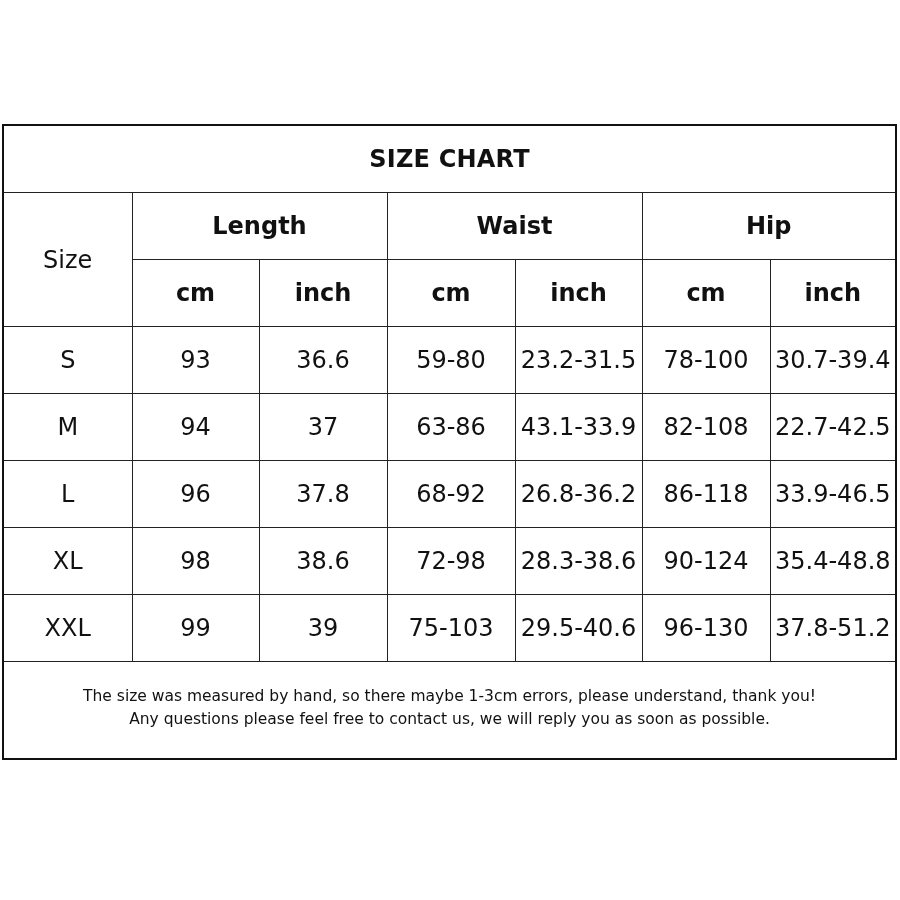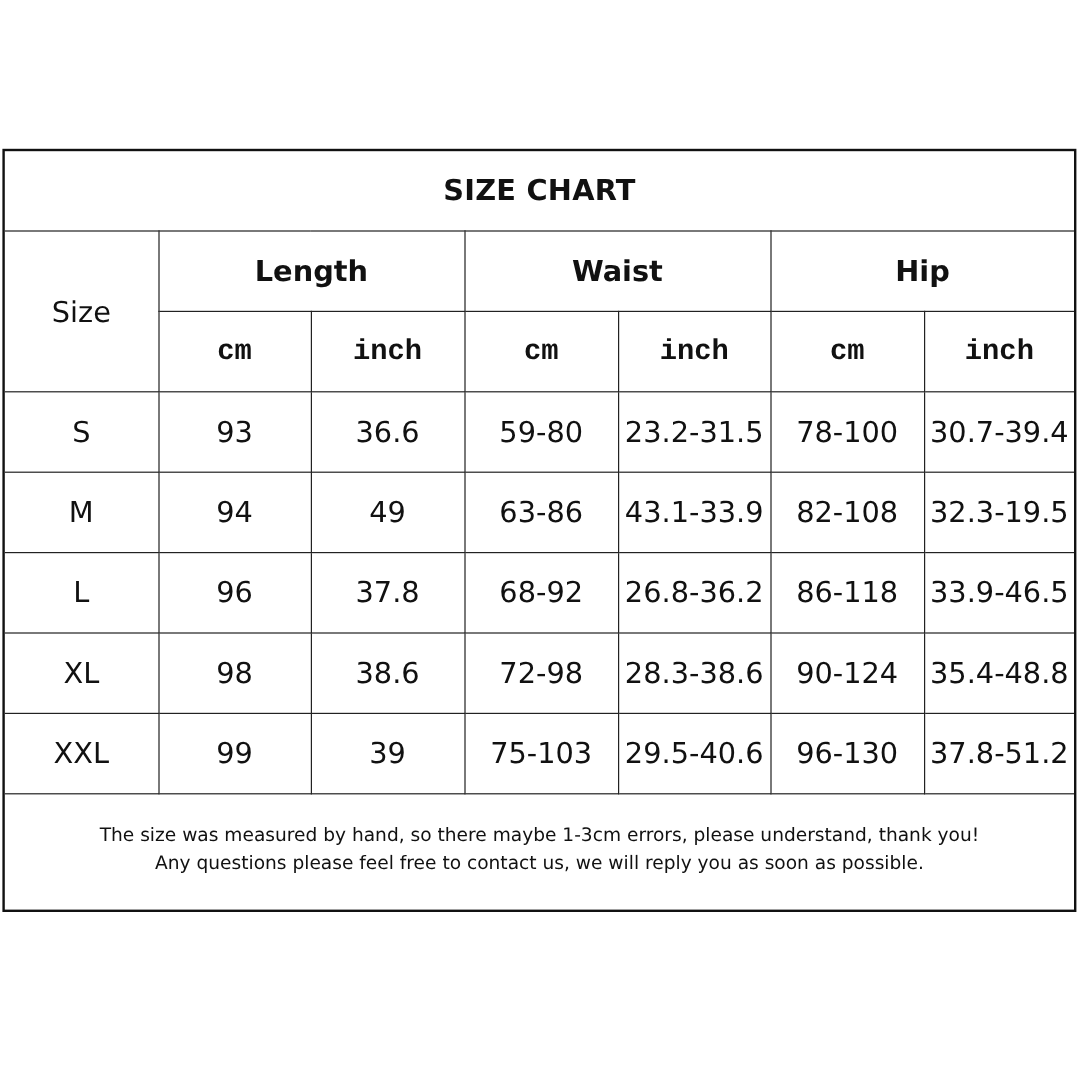--- a/index.html
+++ b/index.html
@@ -52,21 +52,20 @@
     }
     .group-head {
       height: 66px;
       font-weight: bold;
       font-size: 24px;
     }
     .unit-head {
       height: 66px;
       font-weight: bold;
       font-size: 24px;
-      font-family: Liberation Mono, monospace;
     }
     .size-head {
       font-weight: normal;
       font-size: 24px;
     }
     .data-cell {
       height: 66px;
       font-size: 24px;
     }
     .note-cell {
@@ -115,25 +114,25 @@
       <td class="data-cell">93</td>
       <td class="data-cell">36.6</td>
       <td class="data-cell">59-80</td>
       <td class="data-cell">23.2-31.5</td>
       <td class="data-cell">78-100</td>
       <td class="data-cell">30.7-39.4</td>
     </tr>
     <tr>
       <td class="data-cell">M</td>
       <td class="data-cell">94</td>
-      <td class="data-cell">49</td>
+      <td class="data-cell">37</td>
       <td class="data-cell">63-86</td>
       <td class="data-cell">43.1-33.9</td>
       <td class="data-cell">82-108</td>
-      <td class="data-cell">32.3-19.5</td>
+      <td class="data-cell">22.7-42.5</td>
     </tr>
     <tr>
       <td class="data-cell">L</td>
       <td class="data-cell">96</td>
       <td class="data-cell">37.8</td>
       <td class="data-cell">68-92</td>
       <td class="data-cell">26.8-36.2</td>
       <td class="data-cell">86-118</td>
       <td class="data-cell">33.9-46.5</td>
     </tr>

